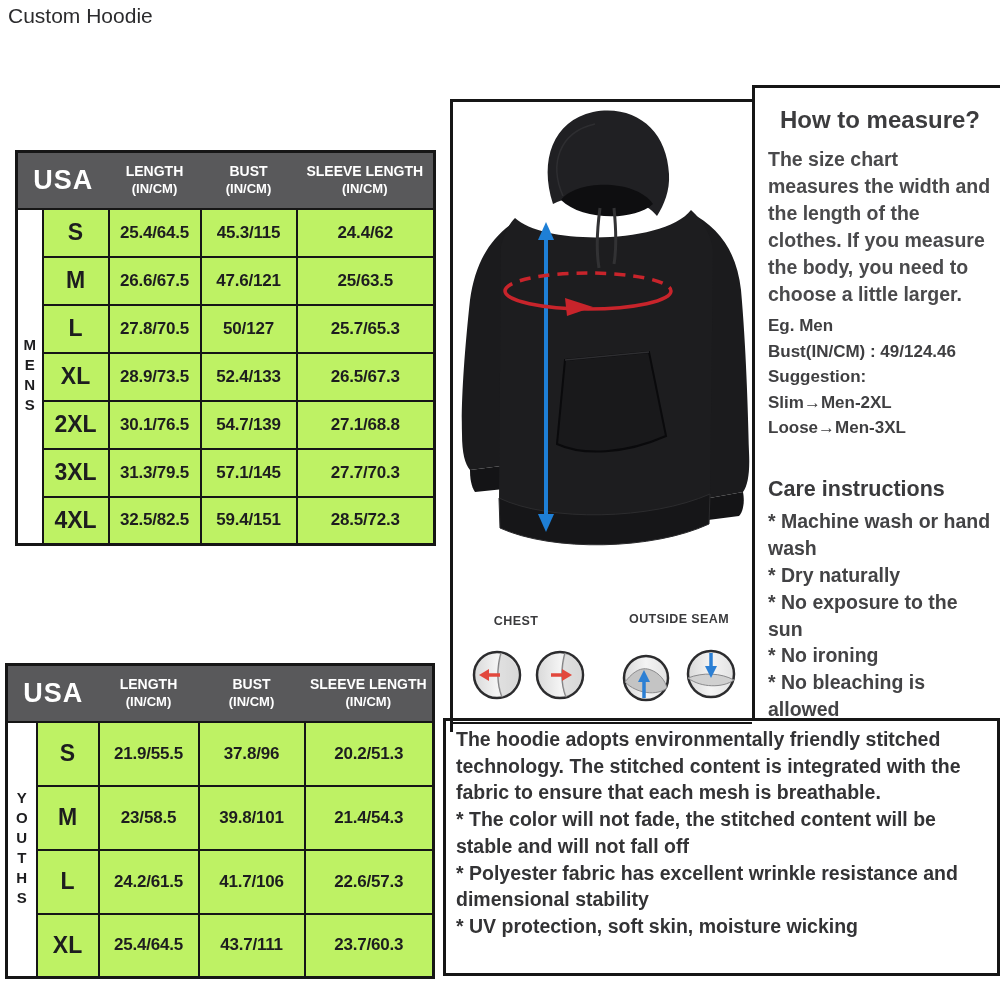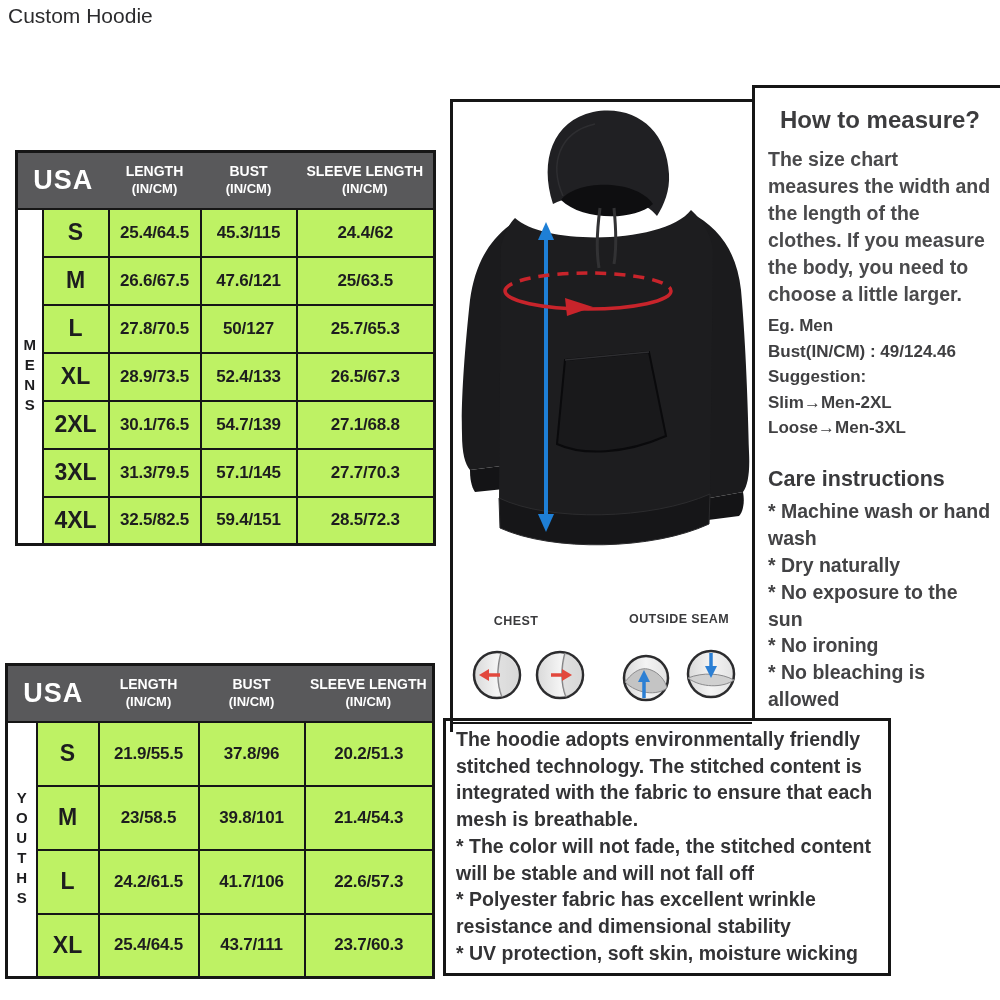--- a/index.html
+++ b/index.html
@@ -47,27 +47,27 @@
 
   
   .right-col {
     position:absolute; left:752px; top:85px; width:248px; height:633px;
     border-left:3px solid #161616; border-top:3px solid #161616;
     padding:10px 8px 0 13px; color:#454547;
   }
   .htm-title { font-size:24px; font-weight:600; text-align:center; color:#3c3c3e; margin:8px 0 12px 0; }
   .htm-body  { font-size:19.5px; line-height:1.38; font-weight:600; color:#4a4a4c; white-space:pre-line; }
   .eg-block  { margin-top:6px; font-size:17px; font-weight:700; line-height:1.5; color:#3f3f41; }
-  .care-block { margin-top:26px; }
+  .care-block { margin-top:36px; }
   .care-title { font-size:21.5px; font-weight:600; color:#3a3a3c; margin-bottom:6px; }
   .care-item  { font-size:19.5px; line-height:1.38; font-weight:600; color:#434345; }
 
   
   .notes-box {
-    position:absolute; left:443px; top:718px; width:448px; height:258px;
+    position:absolute; left:443px; top:718px; width:557px; height:258px;
     border:3px solid #161616; padding:5px 14px 0 10px;
   }
   .note-item { font-size:19.5px; line-height:1.37; font-weight:600; color:#333335; }
 </style>
 </head>
 <body>
 
 <div class="canvas">
 
   <div class="page-title">Custom Hoodie</div>

